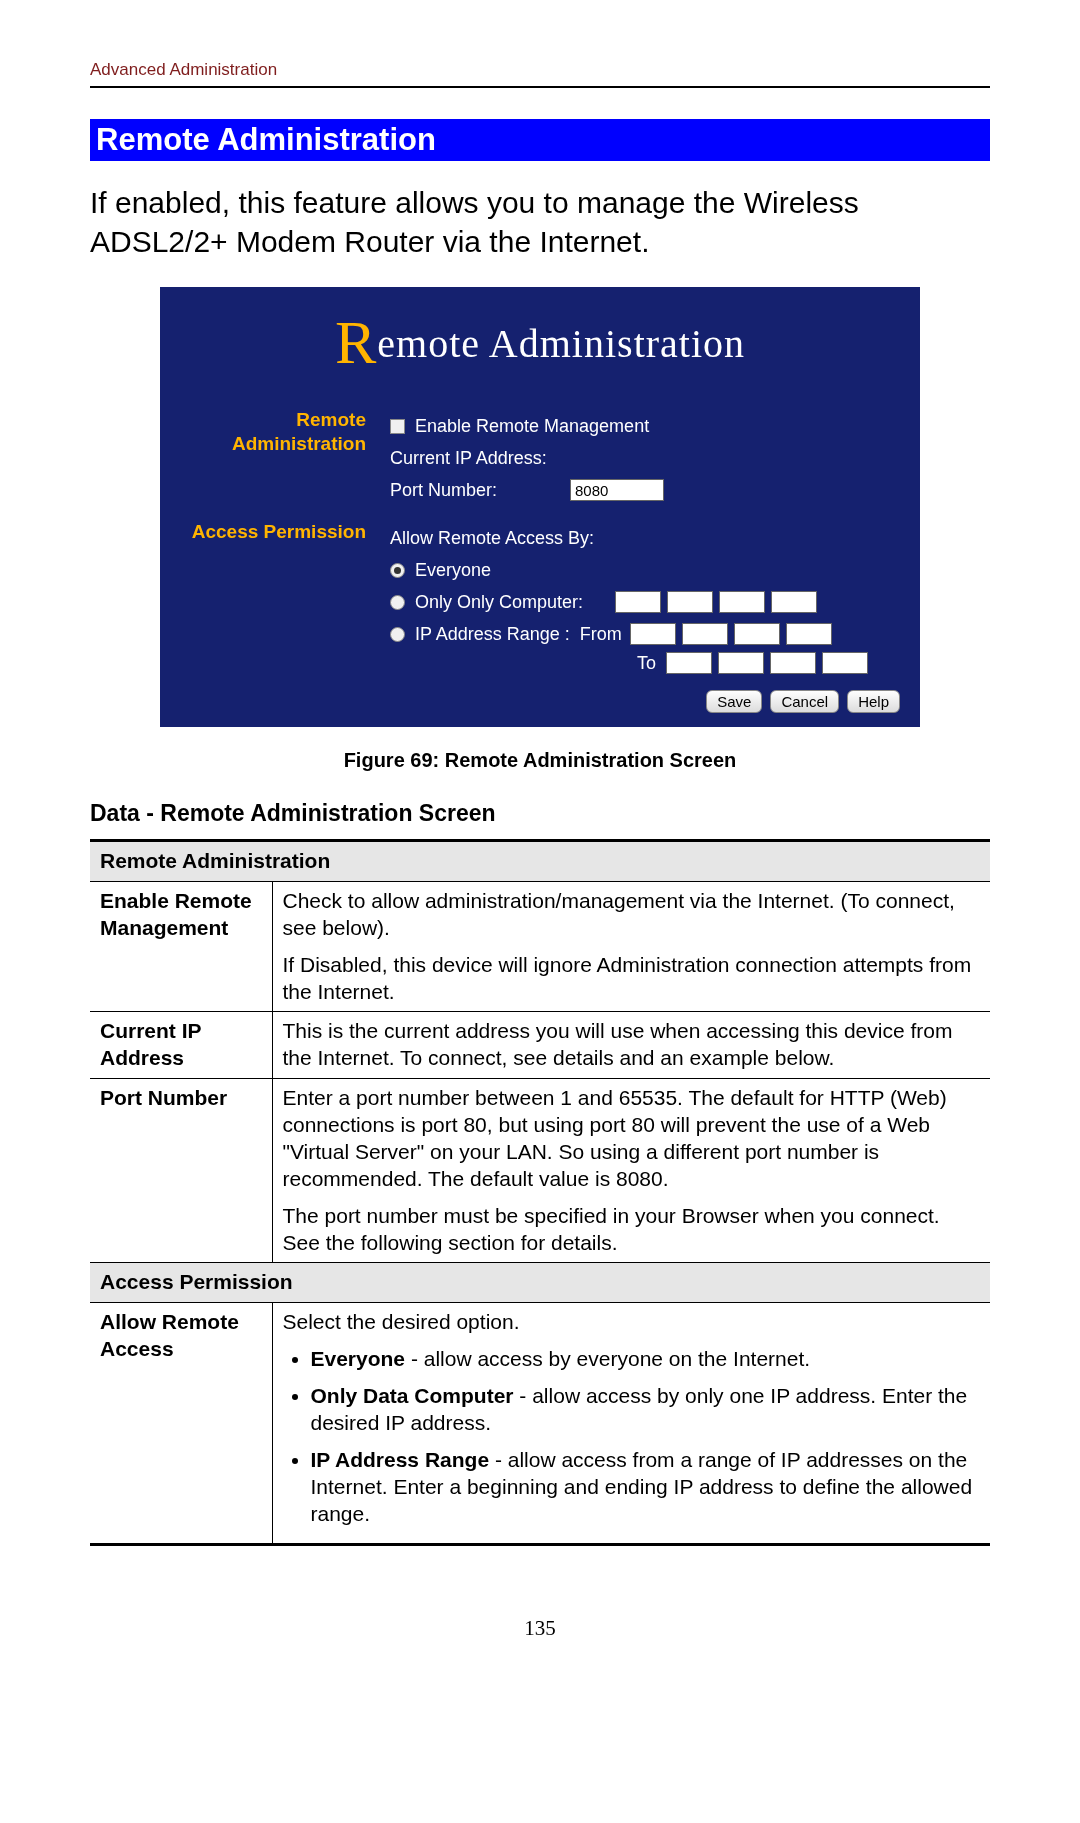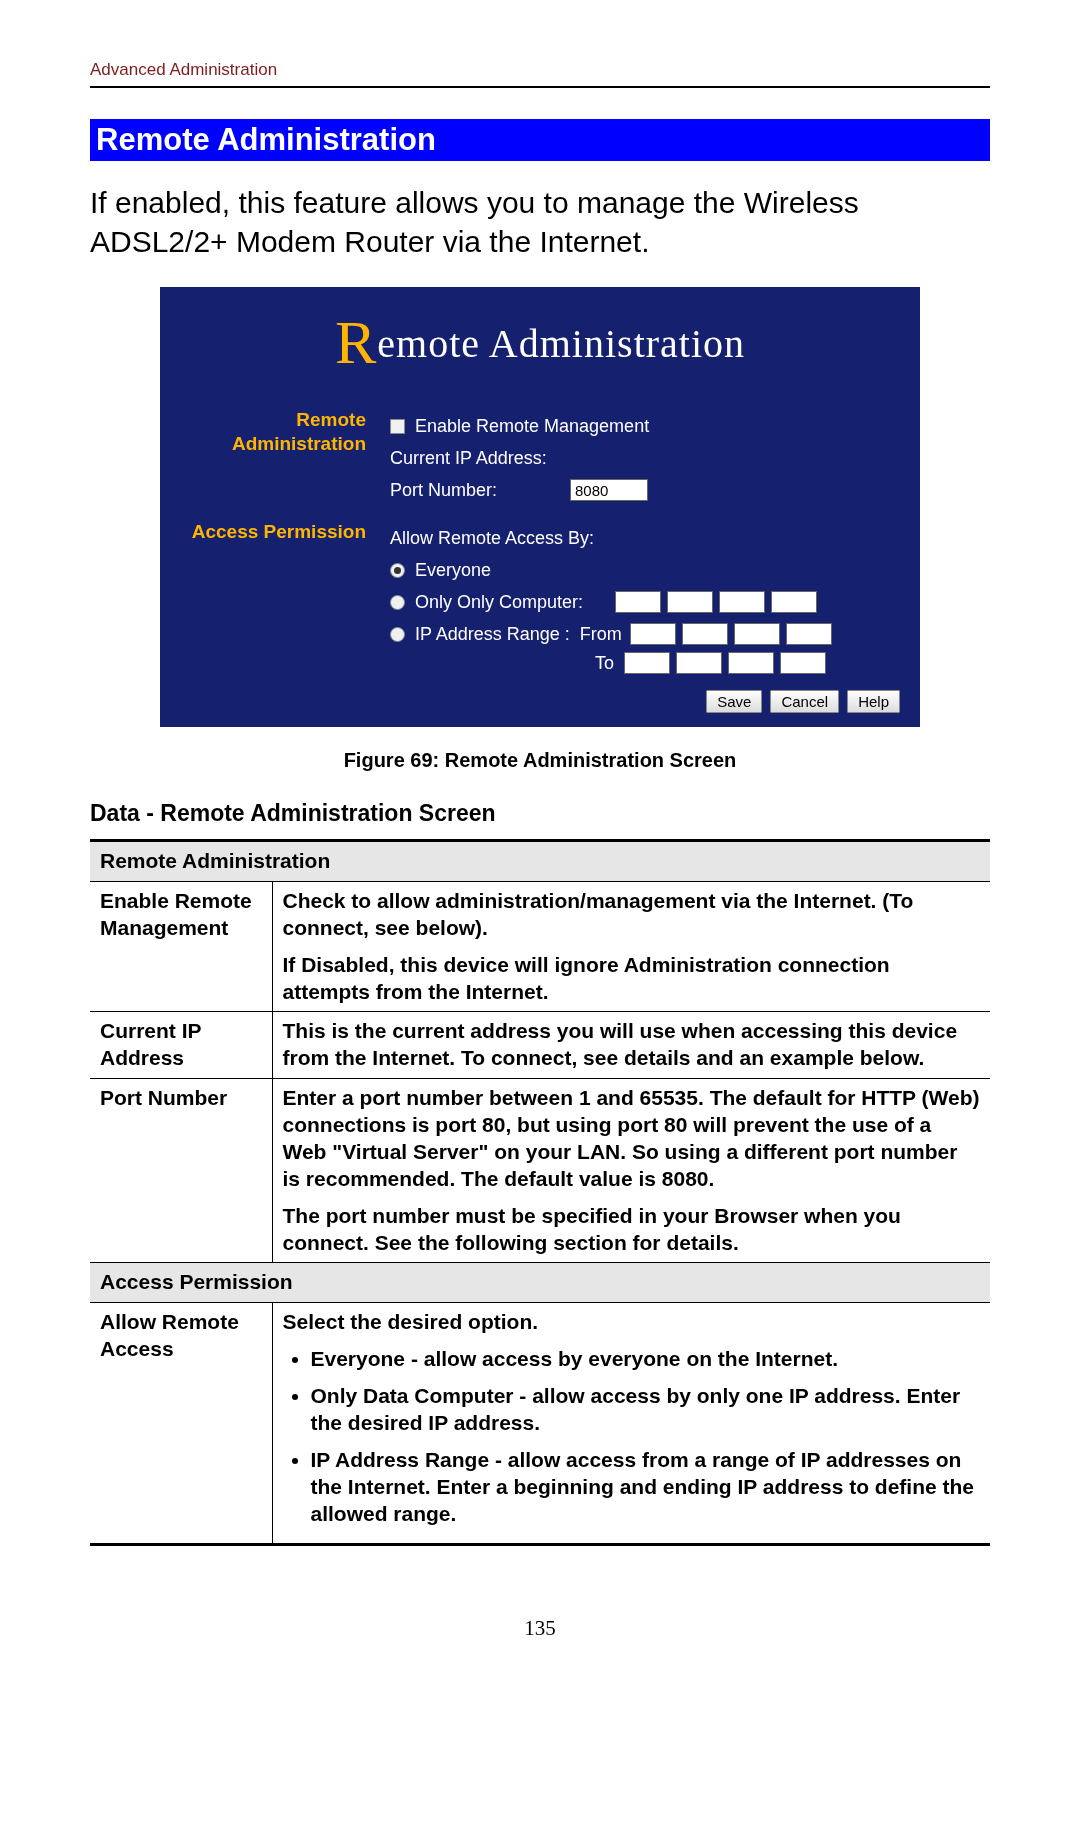--- a/index.html
+++ b/index.html
@@ -107,44 +107,44 @@
     border-radius: 50%;
   }
   .txt {
     background: #fff;
     height: 22px;
     border: 1px solid #666;
     color: #000;
     font-size: 15px;
     padding: 0 4px;
   }
-  .txt.port { width: 78px; }
+  .txt.port { width: 94px; }
   .txt.oct { width: 46px; }
   .ip-block { display: flex; gap: 6px; }
   .ip-row {
     display: flex;
     align-items: center;
     gap: 10px;
     margin: 4px 0;
-    justify-content: flex-start;
+    justify-content: center;
   }
   .ip-row .pre { width: 50px; text-align: right; }
   .btn-row {
     display: flex;
     justify-content: flex-end;
     gap: 8px;
     padding: 10px 20px 0 0;
   }
   .uibtn {
     background: linear-gradient(#fefefe,#dcdcdc);
     border: 1px solid #888;
     color: #000;
     font-size: 15px;
     padding: 2px 10px;
-    border-radius: 1px;
+    border-radius: 6px;
   }
   .figure-caption {
     text-align: center;
     font-weight: bold;
     font-size: 20px;
     margin: 22px 0 28px 0;
   }
   .subheading {
     font-weight: bold;
     font-size: 23px;
@@ -154,21 +154,20 @@
   .data-table {
     width: 100%;
     border-collapse: collapse;
     border-top: 3px solid #000;
     font-size: 21px;
     line-height: 1.28;
   }
   .data-table td {
     padding: 6px 10px;
     vertical-align: top;
-    font-weight: bold;
   }
   .data-table .cat-row td {
     background: #e6e6e6;
     font-weight: bold;
     border-top: 1.5px solid #000;
     border-bottom: 1.5px solid #000;
   }
   .data-table .label-cell {
     width: 182px;
     font-weight: bold;

